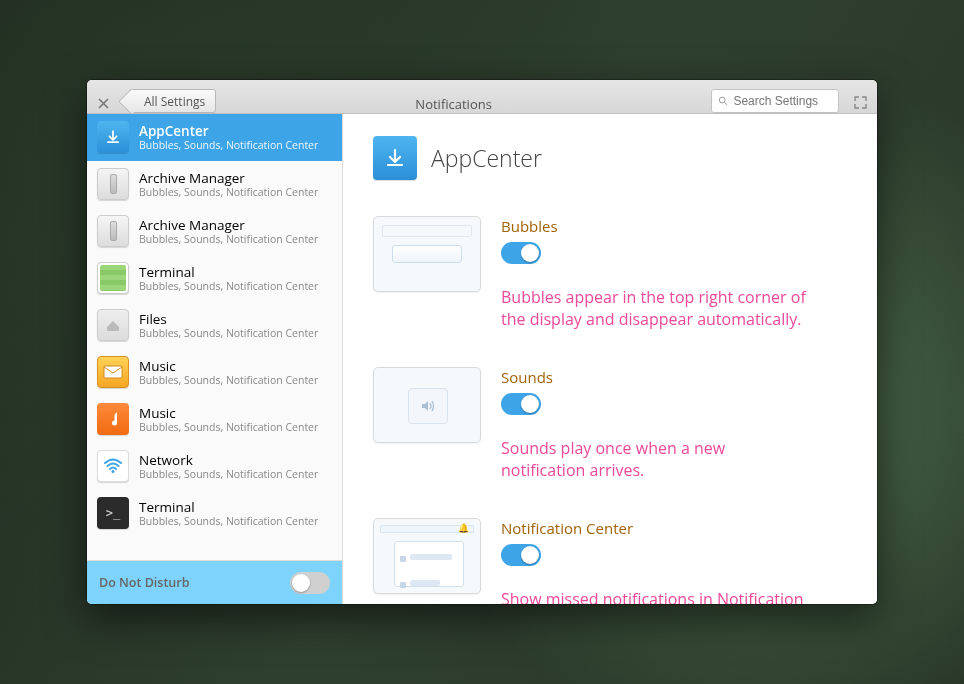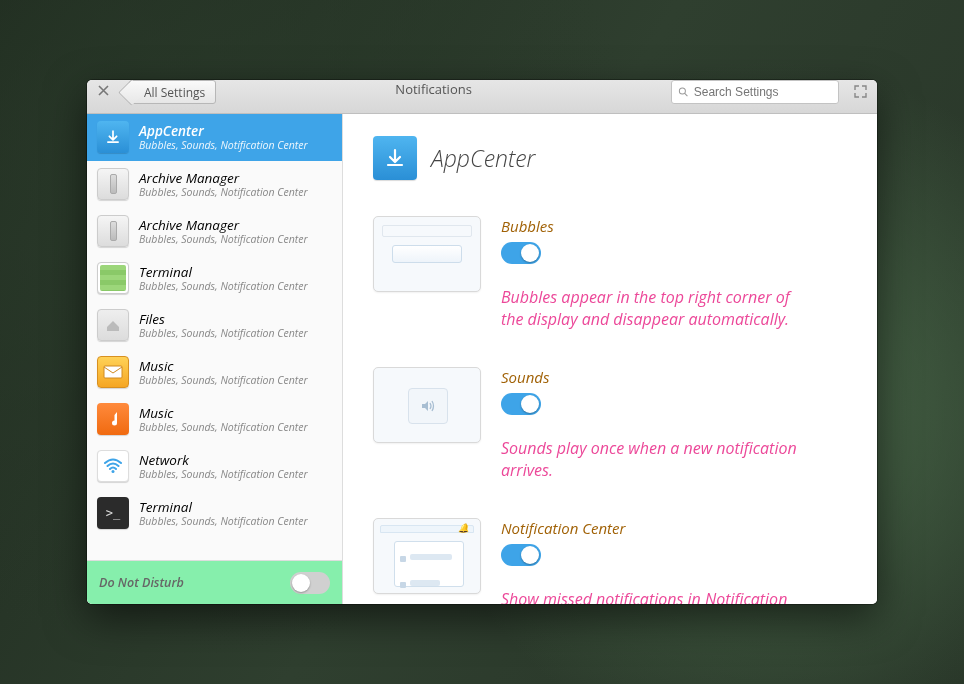--- a/index.html
+++ b/index.html
@@ -22,21 +22,21 @@
     border-radius: 5px;
     box-shadow: 0 14px 40px rgba(0,0,0,.55), 0 0 0 1px rgba(0,0,0,.3);
     display: flex; flex-direction: column;
     overflow: hidden;
   }
   
   .titlebar {
     height: 34px;
     background: linear-gradient(#e6e6e6,#d7d7d7);
     border-bottom: 1px solid #bfbfbf;
-    display: flex; align-items: flex-start; padding: 0 6px; gap: 6px;
+    display: flex; align-items: flex-end; padding: 0 6px; gap: 6px;
   }
   .close-btn {
     width: 20px; height: 20px; border-radius: 3px;
     display:flex;align-items:center;justify-content:center;
     color:#666; font-size:13px; cursor:pointer;
   }
   .back-btn {
     position: relative; height: 24px;
     background: linear-gradient(#fafafa,#e6e6e6);
     border:1px solid #b7b7b7; border-radius:3px;
@@ -45,32 +45,32 @@
     margin-left:10px;
   }
   .back-btn::before {
     content:""; position:absolute; left:-8px; top:2px;
     width:18px; height:18px; background:linear-gradient(135deg,#fafafa,#e6e6e6);
     border-left:1px solid #b7b7b7; border-bottom:1px solid #b7b7b7;
     transform:rotate(45deg); border-radius:2px;
   }
   .title { flex:1; text-align:center; font-size:13px; font-weight:400; color:#555; }
   .search {
-    width:168px; height:24px;
+    width:128px; height:24px;
     background:#fff; border:1px solid #c3c3c3; border-radius:3px;
     display:flex; align-items:center; padding:0 6px; gap:5px;margin-left:20px;
   }
   .search input { border:none; outline:none; font-size:12px; width:100%; color:#555; background:transparent;}
   .search svg { width:12px; height:12px; fill:#999; }
   .maximize {
     width:22px;height:22px;display:flex;align-items:center;justify-content:center;
     color:#777; cursor:pointer; margin-left:4px;
   }
   
-  .body { flex:1; display:flex; min-height:0;font-style:italic;}
+  .body { flex:1; display:flex; min-height:0;}
   .sidebar {
     width: 256px; background:#fafafa; border-right:1px solid #ddd;
     display:flex; flex-direction:column;
   }
   .app-list { flex:1; overflow:auto; }
   .app-item {
     display:flex; align-items:center; gap:10px;
     padding:7px 10px; cursor:pointer;
     border-bottom:1px solid rgba(0,0,0,0);
   }
@@ -80,21 +80,21 @@
     display:flex; align-items:center;justify-content:center;
     font-size:16px; box-shadow:0 1px 1px rgba(0,0,0,.15);
     flex-shrink:0;
   }
   .app-text { display:flex; flex-direction:column; line-height:1.2; }
   .app-name { font-size:13.5px; color:#000000; }
   .app-item.selected .app-name { color:#fff; font-weight:600; }
   .app-sub { font-size:10.5px; color:#888; }
   .app-item.selected .app-sub { color:rgba(255,255,255,.9); }
   .dnd-bar {
-    height:44px; border-top:1px solid #ddd; background:#86efac;
+    height:44px; border-top:1px solid #ddd; background:#7dd3fc;
     display:flex; align-items:center; justify-content:space-between;
     padding:0 12px; font-size:12.5px; font-weight:600; color:#666;
   }
   .toggle {
     width:40px; height:22px; border-radius:11px; position:relative;
     background:#d0d0d0; cursor:pointer; transition:.15s;
   }
   .toggle::after {
     content:""; position:absolute; top:2px; left:2px;
     width:18px; height:18px; border-radius:50%; background:#fff;

